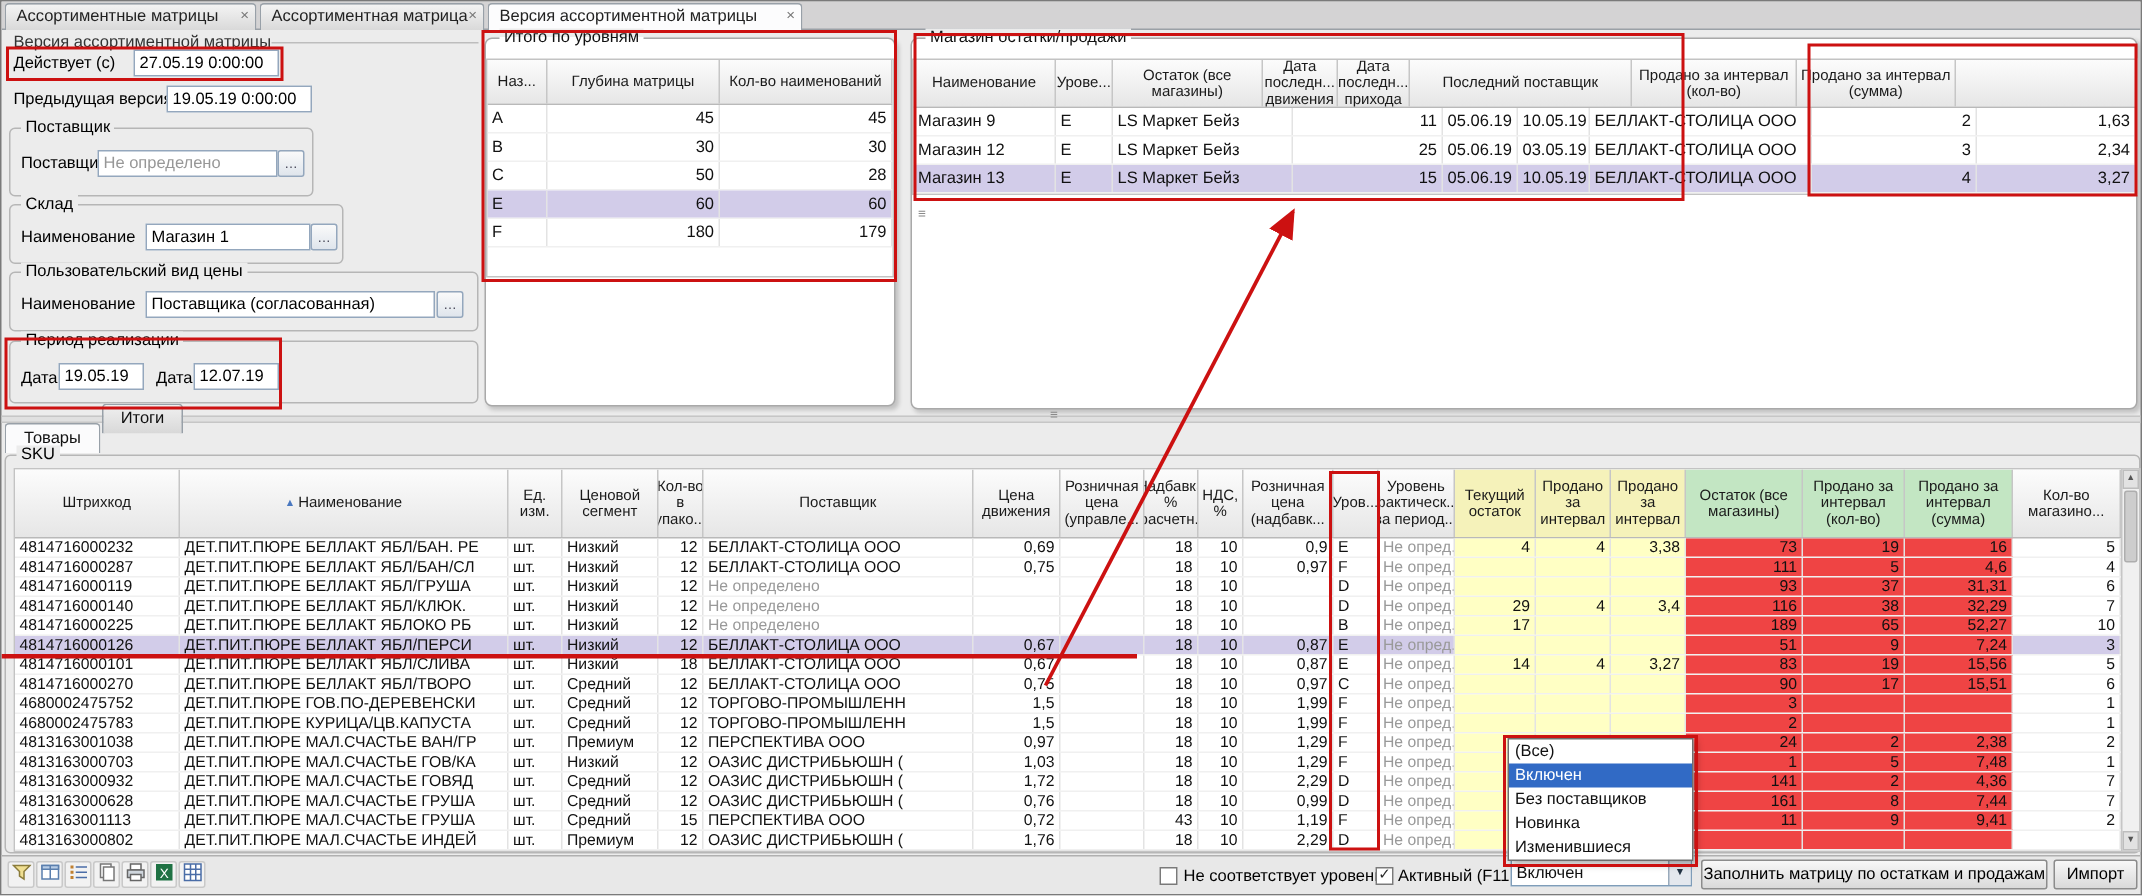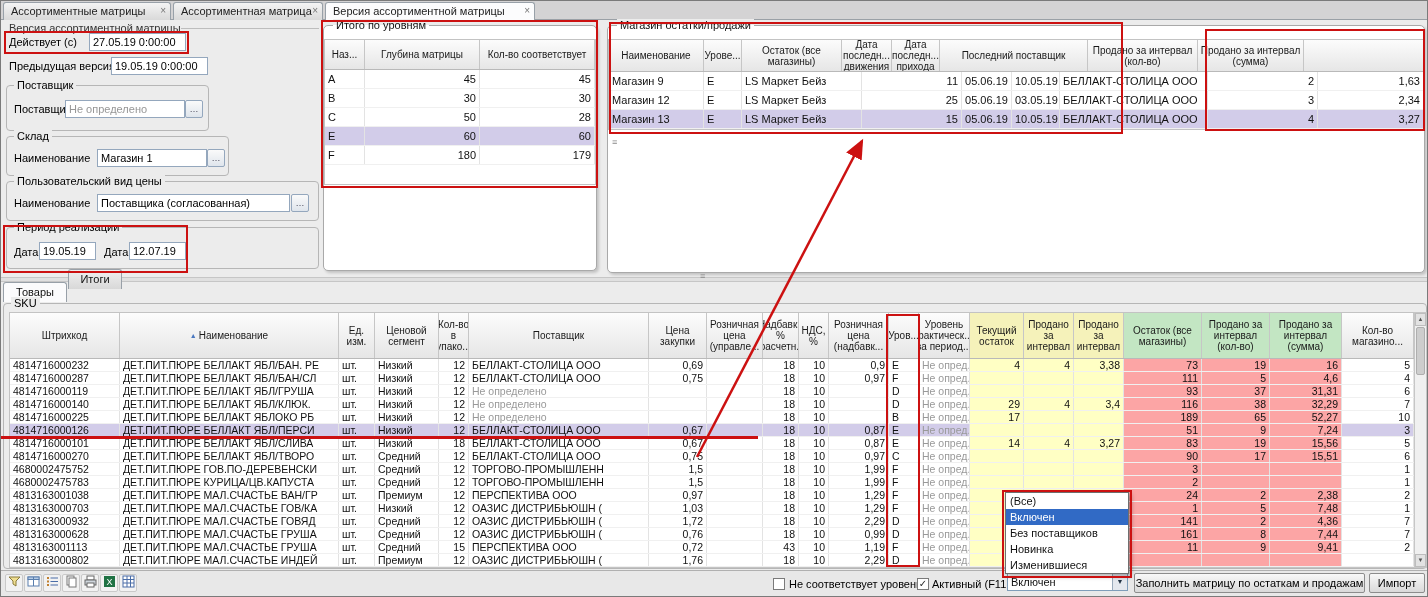--- a/index.html
+++ b/index.html
@@ -32,21 +32,21 @@
       border-right:1px solid #c6c6c6;font-size:10px;line-height:11px;color:#1a1a1a;text-align:center;
       padding:0 1px;white-space:normal;overflow:hidden}
   .sort{font-size:7px;color:#4a78c0;margin-right:2px}
   .tr{white-space:nowrap;border-bottom:1px solid #f0f0f0}
   .td{display:inline-block;vertical-align:top;height:100%;overflow:hidden;white-space:nowrap;
       padding:0 3px;border-right:1px solid #e3e3e3}
   .r19 .td{font-size:11px}
   .r13 .td{font-size:10.5px}
   .tr.selected .td{background:#d2cce9}
   .tr .td.c-yellow{background:#ffffc4}
-  .tr .td.c-green{background:#fca5a5}
+  .tr .td.c-green{background:#ef4444}
   .th.h-yellow{background:#f5f2ba}
   .th.h-green{background:#c3e6c3}
   .muted{color:#999}
   
   .btab{position:absolute;height:20px;background:linear-gradient(#f0f0f0,#d8d8d8);border:1px solid #98a0a8;border-bottom:none;
         border-radius:3px 3px 0 0;text-align:center;padding-top:3px;font-size:11px}
   .btab.active{background:#fbfbfc}
   
   .toolbar{position:absolute;left:0;top:569px;width:100%;height:28px;background:#e8e8e8;border-top:1px solid #b0b0b0}
   .icon-btn{position:absolute;width:18px;height:18px;border:1px solid #c9c9c9;border-radius:2px;background:#f2f2f2;
@@ -138,21 +138,21 @@
 
   <div class="card" style="left:322px;top:24px;width:274px;height:246px">
     <div class="card-legend">Итого по уровням</div>
   </div>
   <div id="levels-grid" class="grid r19" style="left:323px;top:38px;width:272px;height:146px">
       <div class="thead" style="height: 30px;"><div class="th" style="width: 40px;">
           <span>Наз...</span>
         </div><div class="th" style="width: 115px;">
           <span>Глубина матрицы</span>
         </div><div class="th" style="width: 115px;">
-          <span>Кол-во соответствует</span>
+          <span>Кол-во наименований</span>
         </div></div>
       <div class="tr" style="height: 19px; line-height: 18px;"><div class="td" style="width: 40px; text-align: left;">A</div><div class="td" style="width: 115px; text-align: right;">45</div><div class="td" style="width: 115px; text-align: right;">45</div></div>
       <div class="tr" style="height: 19px; line-height: 18px;"><div class="td" style="width: 40px; text-align: left;">B</div><div class="td" style="width: 115px; text-align: right;">30</div><div class="td" style="width: 115px; text-align: right;">30</div></div>
       <div class="tr" style="height: 19px; line-height: 18px;"><div class="td" style="width: 40px; text-align: left;">C</div><div class="td" style="width: 115px; text-align: right;">50</div><div class="td" style="width: 115px; text-align: right;">28</div></div>
       <div class="tr selected" style="height: 19px; line-height: 18px;"><div class="td" style="width: 40px; text-align: left;">E</div><div class="td" style="width: 115px; text-align: right;">60</div><div class="td" style="width: 115px; text-align: right;">60</div></div>
       <div class="tr" style="height: 19px; line-height: 18px;"><div class="td" style="width: 40px; text-align: left;">F</div><div class="td" style="width: 115px; text-align: right;">180</div><div class="td" style="width: 115px; text-align: right;">179</div></div>
     </div>
 
   <div class="card" style="left:606px;top:24px;width:818px;height:248px">
     <div class="card-legend">Магазин остатки/продажи</div>
@@ -198,21 +198,21 @@
           <span>Наименование</span>
         </div><div class="th" style="width: 36px;">
           <span>Ед. изм.</span>
         </div><div class="th" style="width: 64px;">
           <span>Ценовой сегмент</span>
         </div><div class="th" style="width: 30px;">
           <span>Кол-во в упако...</span>
         </div><div class="th" style="width: 180px;">
           <span>Поставщик</span>
         </div><div class="th" style="width: 58px;">
-          <span>Цена закупки</span>
+          <span>Цена движения</span>
         </div><div class="th" style="width: 56px;">
           <span>Розничная цена (управле...</span>
         </div><div class="th" style="width: 36px;">
           <span>Надбавка % (расчетн...</span>
         </div><div class="th" style="width: 30px;">
           <span>НДС, %</span>
         </div><div class="th" style="width: 60px;">
           <span>Розничная цена (надбавк...</span>
         </div><div class="th" style="width: 30px;">
           <span>Уров...</span>

